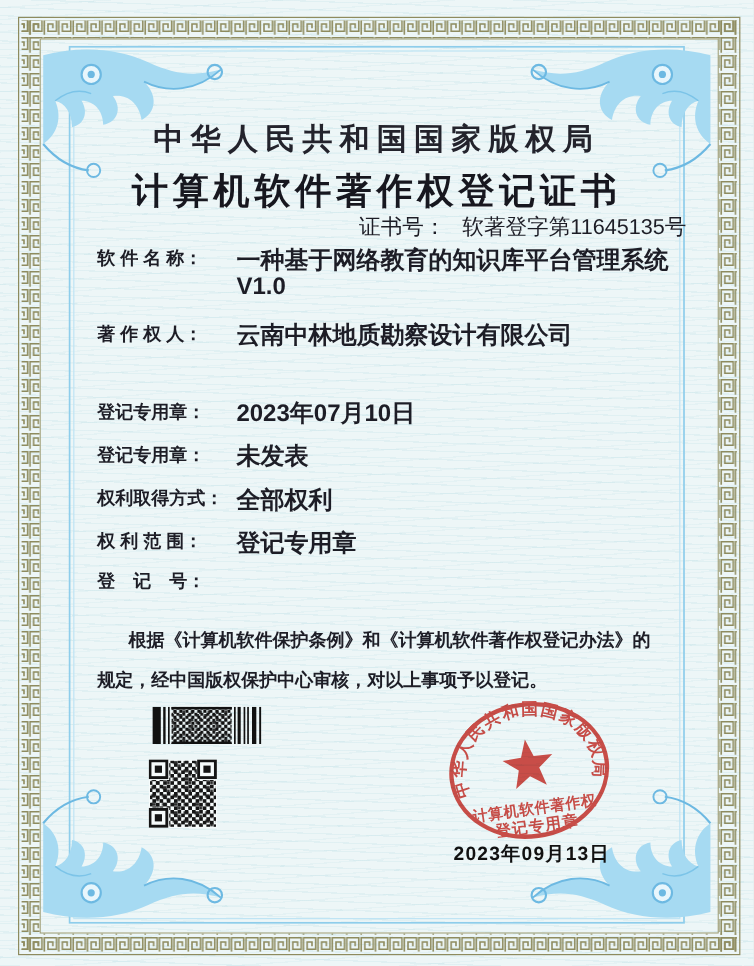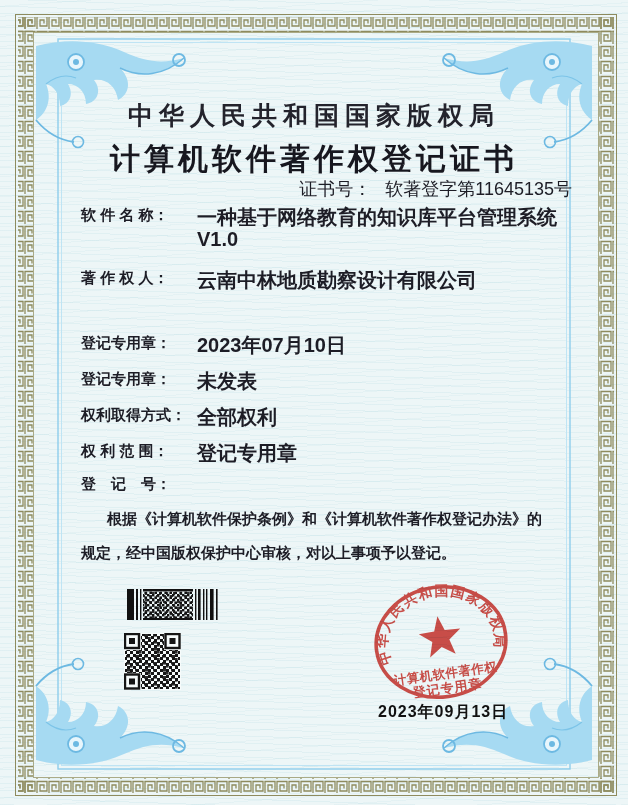--- a/index.html
+++ b/index.html
@@ -26,21 +26,21 @@
     font-size:30px;font-weight:bold;letter-spacing:4px;color:#17171f;white-space:nowrap;
   }
   .cert-no{
     position:absolute;right:56px;top:177px;
     font-size:18px;font-weight:normal;white-space:nowrap;
   }
   .cert-no .gap{display:inline-block;width:14px;}
   .row{position:absolute;left:81px;width:500px;display:flex;white-space:nowrap;}
   .row .lbl{flex:0 0 116px;font-size:15px;font-weight:bold;}
   .row .val{font-size:20px;font-weight:bold;line-height:22px;}
-  .statement{position:absolute;left:81px;top:508px;width:492px;font-size:15px;font-weight:bold;}
+  .statement{position:absolute;left:81px;top:524px;width:492px;font-size:15px;font-weight:bold;font-family:Liberation Mono, monospace;}
   .statement .s1{text-indent:26px;white-space:nowrap;line-height:22px;margin-bottom:12px;}
   .statement .s2{white-space:nowrap;line-height:22px;}
   .barcode{position:absolute;left:127px;top:589px;}
   .qrcode{position:absolute;left:124px;top:633px;}
   .issue-date{
     position:absolute;left:378px;top:702px;
     font-size:16px;font-weight:bold;letter-spacing:1px;color:#111;white-space:nowrap;
   }
   .seal{position:absolute;left:366px;top:580px;mix-blend-mode:multiply;}
 </style>

